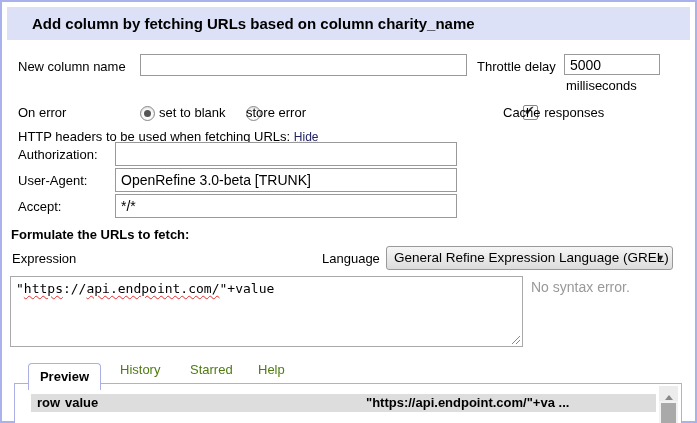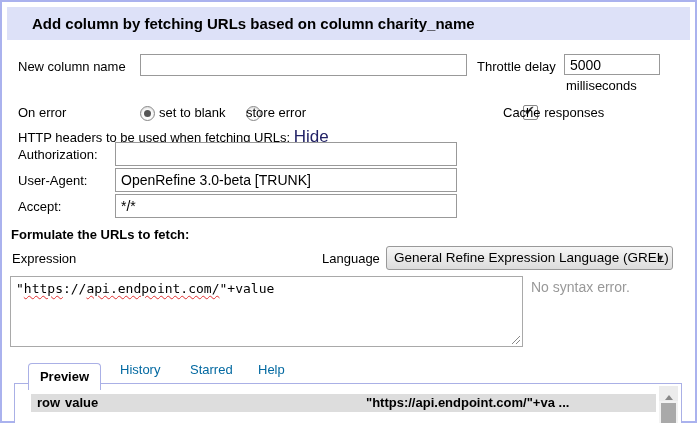--- a/index.html
+++ b/index.html
@@ -16,40 +16,40 @@
             font-family:"Liberation Sans",sans-serif;font-size:14px;padding:0 5px;outline:none;}
   
   .radio{width:13px;height:13px;border-radius:50%;border:1px solid #888;background:#fcfcfc;
          box-shadow:inset 0 1px 2px rgba(0,0,0,.15);display:inline-block;position:relative;}
   .radio.on::after{content:"";position:absolute;left:3px;top:3px;width:7px;height:7px;
          border-radius:50%;background:#555;}
   .checkbox{width:13px;height:13px;border:1px solid #888;border-radius:2px;background:#fcfcfc;
          display:inline-block;position:relative;}
   .checkbox.on::after{content:"\2714";position:absolute;left:0px;top:-3px;font-size:13px;color:#333;}
   
-  .hide-link{font-size:17px;color:#222266;text-decoration:underline dotted;cursor:pointer;}
+  .hide-link{font-size:12px;color:#222266;text-decoration:underline dotted;cursor:pointer;}
   .section-heading{font-size:13px;font-weight:bold;white-space:nowrap;}
   
   .select{box-sizing:border-box;border:1px solid #999;border-radius:3px;
           background:linear-gradient(#f6f6f6,#dcdcdc);font-size:13.5px;line-height:22px;
           padding:0 22px 0 7px;white-space:nowrap;cursor:default;}
   .select .arrow{position:absolute;right:7px;top:0;font-size:9px;line-height:23px;color:#222;}
   
   .exprbox{box-sizing:border-box;border:1px solid #a9a9a9;background:#fff;
            font-family:"DejaVu Sans Mono","Liberation Mono",monospace;font-size:13px;
            line-height:17px;padding:3px 5px;overflow:hidden;}
   .seg{white-space:pre;}
   .seg.on{text-decoration:underline wavy #e03030 1px;text-underline-offset:2px;}
   .resize-handle{position:absolute;right:1px;bottom:1px;width:10px;height:10px;}
   .status{font-size:14px;color:#999;white-space:nowrap;}
   
   .tab-active{box-sizing:border-box;background:#fff;border:1px solid #aab0e6;border-bottom:none;
               border-radius:4px 4px 0 0;font-size:13px;font-weight:bold;text-align:center;
               line-height:25px;z-index:3;}
-  .tab-link{font-size:13px;color:#0369a1;white-space:nowrap;cursor:pointer;}
+  .tab-link{font-size:13px;color:#4d7c0f;white-space:nowrap;cursor:pointer;}
   
   .panel{box-sizing:border-box;border:1px solid #aab0e6;background:#fff;z-index:2;}
   .gridheader{background:#ddd;}
   .gh{font-size:13px;font-weight:bold;line-height:18px;white-space:nowrap;position:absolute;top:0;}
   
   .sb-track{background:#f2f2f2;}
   .sb-btn{position:absolute;left:0;top:0;width:19px;height:15px;background:#ececec;text-align:center;}
   .sb-btn .tri{display:inline-block;width:0;height:0;border-left:4px solid transparent;
                border-right:4px solid transparent;border-bottom:5px solid #888;margin-top:5px;}
   .sb-thumb{position:absolute;left:2px;top:17px;width:15px;height:30px;background:#a9a9a9;}

